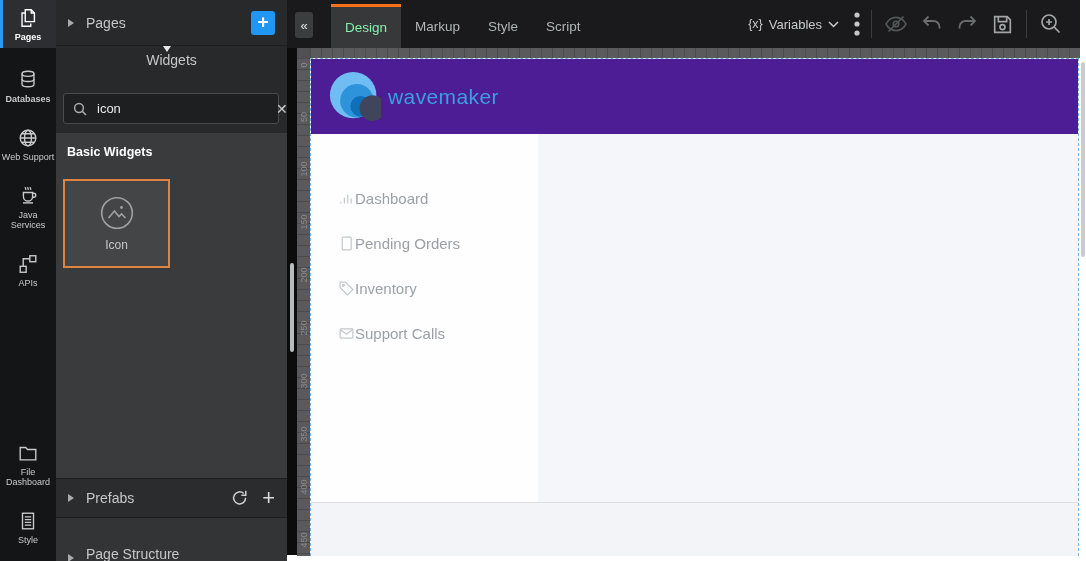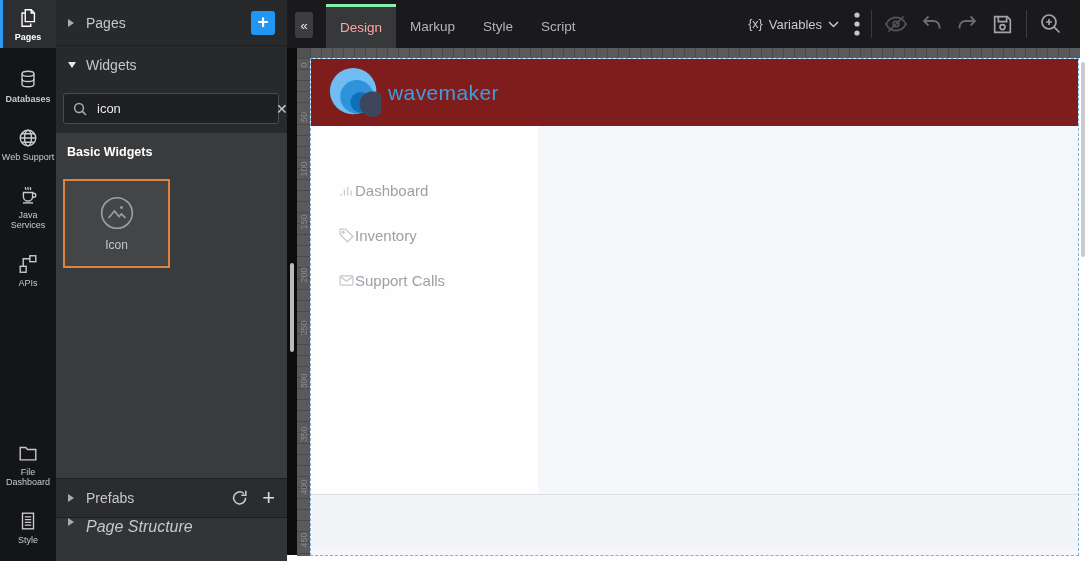--- a/index.html
+++ b/index.html
@@ -14,66 +14,66 @@
   .rail-item.active{background:#2c2e32;box-shadow:inset 3px 0 0 #2b9af3;color:#fff;}
   .rail-item.active .rlabel{font-weight:bold;}
   .ricon{color:inherit;}
   .rail-spacer{flex:1;}
   .mt14{margin-top:14px;font-weight:bold;} .mt10{margin-top:10px;} .mb10{margin-bottom:10px;}
 
   
   .panel{position:absolute;left:56px;top:0;width:231px;height:561px;background:#28292b;color:#c6c7c9;}
   .p-row{display:flex;align-items:center;padding:0 12px;font-size:14px;}
   .row-pages{height:45px;border-bottom:1px solid #1d1e20;}
-  .row-widgets{height:37px;}
+  .row-widgets{height:37px;flex-direction:column;}
   .caret-r{width:0;height:0;border-left:6px solid #a9aaac;border-top:4px solid transparent;border-bottom:4px solid transparent;margin-right:12px;}
   .caret-d{width:0;height:0;border-top:6px solid #e8e9ea;border-left:4px solid transparent;border-right:4px solid transparent;margin-right:10px;}
   .add-page-btn{margin-left:auto;width:24px;height:24px;background:#2196f3;border-radius:3px;color:#fff;
                 font-size:19px;line-height:22px;text-align:center;font-weight:bold;cursor:pointer;}
   .search-wrap{padding:10px 8px 12px 7px;}
   .search-box{height:29px;background:#1e1f21;border:1px solid #4a4b4d;border-radius:3px;display:flex;align-items:center;padding:0 9px;}
   .search-box input{flex:1;background:transparent;border:none;outline:none;color:#e8e8e8;font-size:13px;margin-left:8px;font-family:"Liberation Sans",sans-serif;}
   .search-clear{color:#cccccc;font-size:14px;cursor:pointer;padding:0 1px;}
   .widget-region{position:absolute;left:0;top:133px;width:278px;height:345px;background:#3a3b3d;}
   .bw-title{padding:12px 12px 0 11px;color:#fff;font-weight:bold;font-size:12.5px;}
   .tile{margin:20px 0 0 7px;width:107px;height:89px;background:#434547;border:2px solid #dd8440;box-sizing:border-box;
         display:flex;flex-direction:column;align-items:center;justify-content:center;cursor:grab;}
   .tile .tlabel{margin-top:7px;font-size:12px;color:#c4c6c8;}
   .row-prefabs{position:absolute;left:0;top:478px;width:207px;height:38px;background:#2b2c2e;border-top:1px solid #1d1e20;padding:0 12px;display:flex;align-items:center;font-size:14px;}
-  .row-pstruct{position:absolute;left:0;top:517px;width:207px;height:44px;background:#333436;border-top:1px solid #1d1e20;padding:0 12px;display:flex;align-items:flex-start;font-size:16px;font-style:italic;}
+  .row-pstruct{position:absolute;left:0;top:517px;width:207px;height:44px;background:#333436;border-top:1px solid #1d1e20;padding:0 12px;display:flex;align-items:flex-end;font-size:14px;}
   .pref-tools{margin-left:auto;display:flex;align-items:center;gap:13px;}
   .plus-glyph{font-size:22px;font-weight:300;color:#d9d9d9;line-height:20px;cursor:pointer;}
 
   
   .toolbar{position:absolute;left:287px;top:0;width:793px;height:48px;background:#1a1a1c;display:flex;align-items:center;}
   .collapse-btn{position:absolute;left:8px;top:12px;width:18px;height:26px;background:#3c3d3f;border-radius:3px;color:#e6e6e6;
                 font-size:13px;display:flex;align-items:center;justify-content:center;cursor:pointer;}
   .tabs{position:absolute;left:36px;top:0;height:48px;display:flex;align-items:flex-start;}
   .tab{padding:0 14px;height:44px;margin-top:4px;display:flex;align-items:center;color:#b3b4b6;font-size:13.5px;cursor:pointer;}
-  .tab.active{background:#37383a;border-top:3px solid #86efac;height:41px;color:#fca5a5;margin-left:3px;}
+  .tab.active{background:#37383a;border-top:3px solid #f97316;height:41px;color:#86efac;margin-left:8px;}
   .right-tools{position:absolute;right:16px;top:0;height:48px;display:flex;align-items:center;gap:11px;}
   .vars{display:flex;align-items:center;gap:6px;color:#c9cacc;font-size:13px;cursor:pointer;margin-right:4px;}
   .vars .vx{font-size:12.5px;color:#c9cacc;}
   .tool-sep{width:1px;height:28px;background:#3a3b3d;}
   .tbtn{cursor:pointer;display:flex;align-items:center;justify-content:center;}
   .c-dim{color:#55565a;} .c-mid{color:#6b6c6e;} .c-lt{color:#a3a4a6;} .c-kebab{color:#c6c7c9;}
 
   
   .gap-strip{position:absolute;left:287px;top:48px;width:10px;height:507px;background:#0c0c0d;}
   .gap-thumb{position:absolute;left:3px;top:215px;width:4px;height:89px;background:#b9bbbd;border-radius:2px;cursor:pointer;}
   .corner{position:absolute;left:297px;top:48px;width:13px;height:10px;background:#515153;}
   .h-ruler{position:absolute;left:310px;top:48px;width:770px;height:10px;background:#5a5a5c;
            background-image:repeating-linear-gradient(to right,rgba(0,0,0,.18) 0 1px,transparent 1px 11px);}
   .v-ruler{position:absolute;left:297px;top:58px;width:13px;height:498px;background:#5a5a5c;
            background-image:repeating-linear-gradient(to bottom,rgba(0,0,0,.18) 0 1px,transparent 1px 11px);}
   .vnum{position:absolute;left:0;width:13px;text-align:center;font-size:9px;color:#8a8a8c;transform:rotate(-90deg);}
 
   
   .canvas{position:absolute;left:310px;top:58px;width:769px;height:498px;border:1px dashed #79b2e0;box-sizing:border-box;background:#f5f6f9;}
-  .cv-header{height:67px;background:#7f1d1d;display:flex;align-items:center;padding-left:18px;}
+  .cv-header{height:75px;background:#4c1d95;display:flex;align-items:center;padding-left:18px;}
   .logo{display:flex;align-items:center;gap:7px;}
   .logo-text{font-size:21px;font-weight:300;color:#3d9ee2;letter-spacing:.4px;}
   .cv-body{display:flex;height:368px;}
   .cv-nav{width:227px;background:#fefefe;padding-top:42px;box-sizing:border-box;}
   .nav-item{height:45px;display:flex;align-items:center;padding-left:27px;cursor:pointer;color:#c3c7cb;}
   .nav-item .nlabel{font-size:15px;color:#9ba1a7;}
   .cv-content{flex:1;background:#f5f6f9;}
   .cv-footer{height:53px;background:#f2f4f8;border-top:1px solid #dddfe3;}
 
   
@@ -313,20 +313,28 @@
           <span>
             <svg width="17" height="17" viewBox="0 0 20 20" fill="none" stroke="currentColor" stroke-width="1.4">
               <path d="M3.5 16v-2.2M7.5 16V9M11.5 16V5.5M15.5 16v-6"></path>
             </svg>
           </span>
           <span class="nlabel">Dashboard</span>
         </div>
         <div class="nav-item">
           <span>
             <svg width="17" height="17" viewBox="0 0 20 20" fill="none" stroke="currentColor" stroke-width="1.4">
+              <rect x="5" y="2.5" width="10.5" height="15" rx="1"></rect>
+            </svg>
+          </span>
+          <span class="nlabel">Pending Orders</span>
+        </div>
+        <div class="nav-item">
+          <span>
+            <svg width="17" height="17" viewBox="0 0 20 20" fill="none" stroke="currentColor" stroke-width="1.4">
               <path d="M2.5 2.5h6.3l8.7 8.7-6.3 6.3-8.7-8.7z"></path>
               <circle cx="6.3" cy="6.3" r="1.2"></circle>
             </svg>
           </span>
           <span class="nlabel">Inventory</span>
         </div>
         <div class="nav-item">
           <span>
             <svg width="17" height="17" viewBox="0 0 20 20" fill="none" stroke="currentColor" stroke-width="1.4">
               <rect x="2.5" y="4.5" width="15" height="11" rx="1"></rect>

